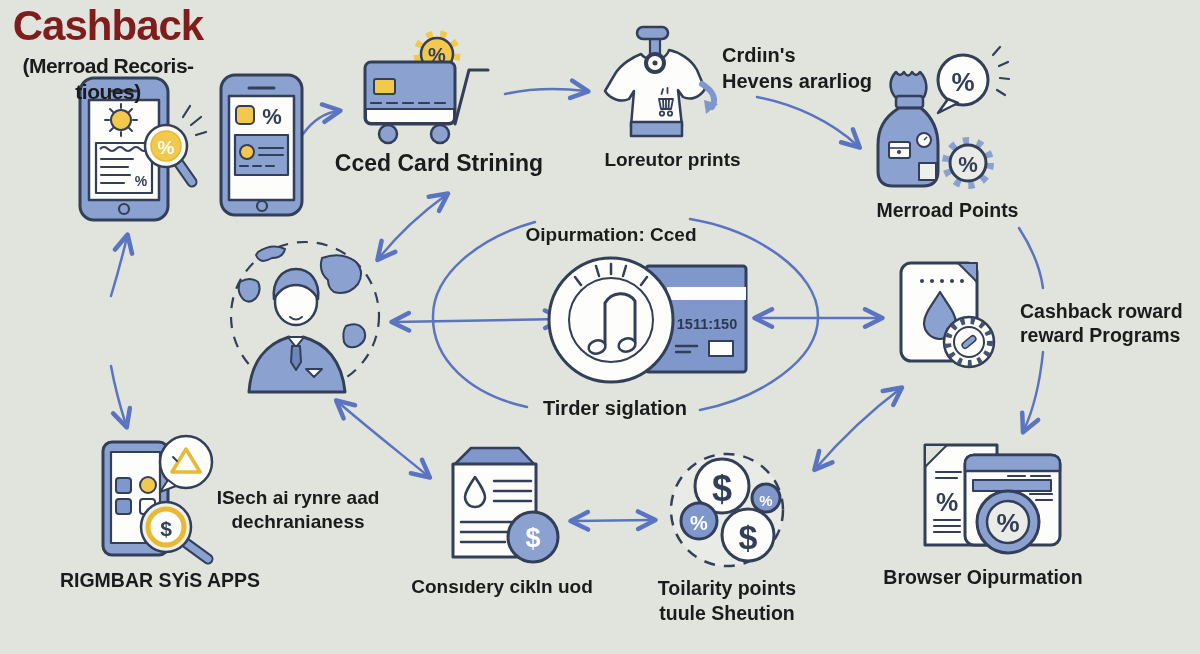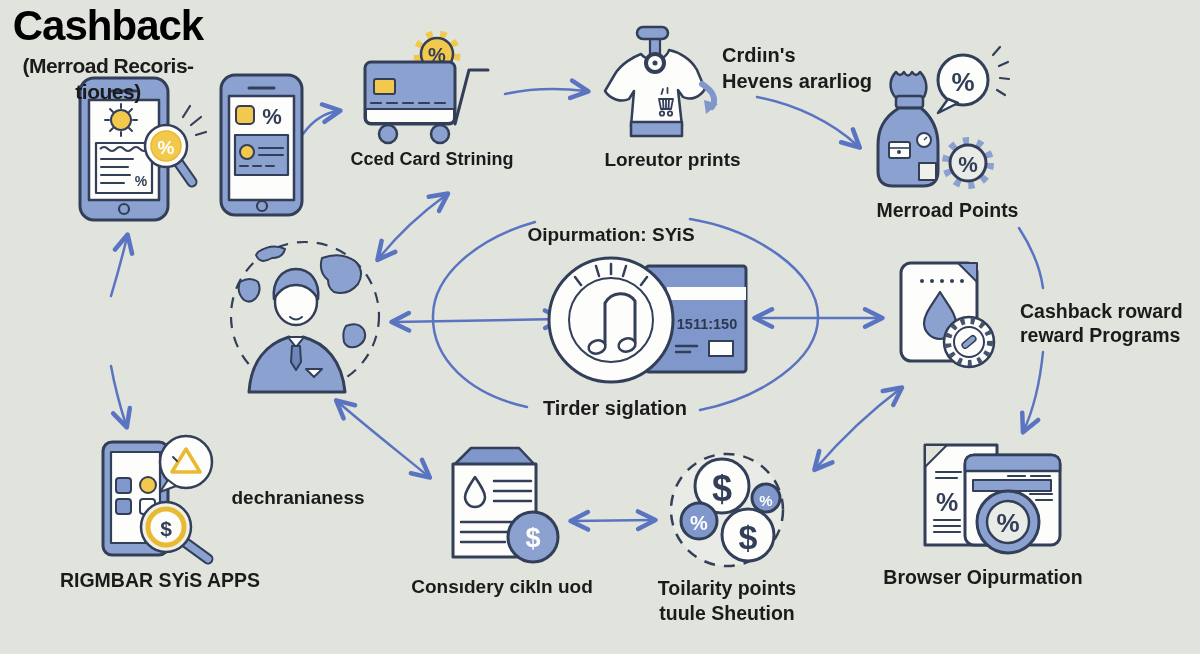--- a/index.html
+++ b/index.html
@@ -1,21 +1,21 @@
 <!DOCTYPE html>
 <html><head>
 <meta charset="utf-8">
 <style>
   html,body{margin:0;padding:0;background:#c9cdc6;}
   .stage{position:relative;width:1200px;height:654px;background:#e0e4dd;overflow:hidden;
          font-family:"Liberation Sans",sans-serif;}
   .stage svg{position:absolute;left:0;top:0;}
   .lbl{position:absolute;font-weight:bold;color:#1b1b1b;line-height:1.22;}
   .c{text-align:center;}
-  .title-main{font-size:42px;letter-spacing:-1px;color:#000000;}
+  .title-main{font-size:42px;letter-spacing:-1px;color:#7f1d1d;}
   .title-sub{font-size:21px;letter-spacing:-0.5px;margin-top:2px;}
   .svgtxt{font-family:"Liberation Sans",sans-serif;font-weight:bold;}
 </style>
 </head>
 <body>
 
 <div class="stage">
 
 <svg width="1200" height="654" viewBox="0 0 1200 654">
   <defs>
@@ -290,41 +290,42 @@
     <circle cx="1008" cy="522" r="21" fill="#e9ece6" stroke="#333f58" stroke-width="2.5"></circle>
     <text class="svgtxt" x="1008" y="523" font-size="26" fill="#333f58" text-anchor="middle" dominant-baseline="central">%</text>
   </g>
 </svg>
 
   <div class="lbl title-block" style="left:0;top:296;width:216px;text-align:center;">
     <div class="title-main">Cashback</div>
     <div class="title-sub">(Merroad Recoris-tioues)</div>
   </div>
 
-  <div class="lbl c" style="left:312px;top:149px;width:240px;font-size:18px;">Cced Card Strining</div>
+  <div class="lbl c" style="left:319px;top:149px;width:240px;font-size:23px;">Cced Card Strining</div>
 
   <div class="lbl" style="left:722px;top:42px;font-size:20px;line-height:26px;">
     <div>Crdiın's</div>
     <div>Hevens ararliog</div>
   </div>
 
   <div class="lbl c" style="left:570px;top:148px;width:205px;font-size:19px;">Loreutor prints</div>
 
   <div class="lbl c" style="left:850px;top:199px;width:195px;font-size:19.5px;">Merroad Points</div>
 
-  <div class="lbl c" style="left:500px;top:223px;width:222px;font-size:19px;">Oipurmation: SYiS</div>
+  <div class="lbl c" style="left:500px;top:223px;width:222px;font-size:19px;">Oipurmation: Cced</div>
 
   <div class="lbl c" style="left:505px;top:396px;width:220px;font-size:20px;">Tirder siglation</div>
 
   <div class="lbl" style="left:1020px;top:299px;font-size:19.5px;line-height:24px;">
     <div>Cashback roward</div>
     <div>reward Programs</div>
   </div>
 
   <div class="lbl c" style="left:212px;top:486px;width:172px;font-size:19px;line-height:24px;">
+    <div>ISech ai rynre aad</div>
     <div>dechranianess</div>
   </div>
 
   <div class="lbl c" style="left:40px;top:569px;width:240px;font-size:19.5px;">RIGMBAR SYiS APPS</div>
 
   <div class="lbl c" style="left:392px;top:575px;width:220px;font-size:19px;">Consıdery cikln  uod</div>
 
   <div class="lbl c" style="left:627px;top:576px;width:200px;font-size:19.5px;line-height:25px;">
     <div>Toilarity points</div>
     <div>tuule Sheution</div>

